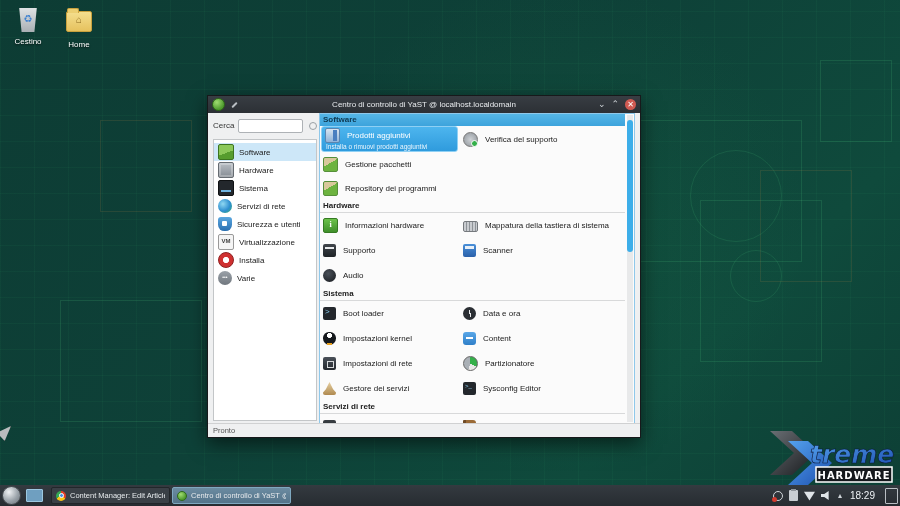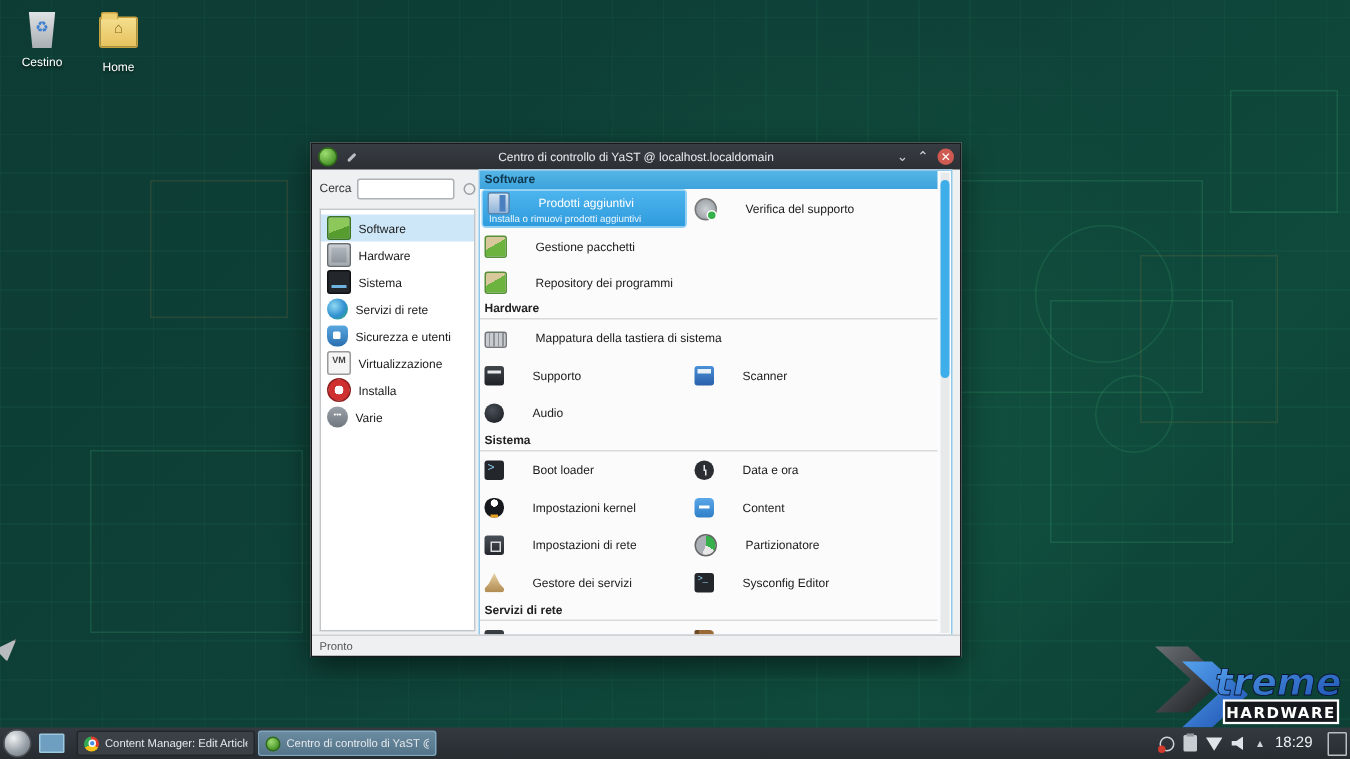--- a/index.html
+++ b/index.html
@@ -60,21 +60,21 @@
   
   .main{position:absolute;left:111px;top:0px;right:5px;bottom:0px;border:1px solid #8fc8ea;
     background:#fbfbfb;overflow:hidden;}
   .scrollbar{position:absolute;top:1px;bottom:1px;right:1px;width:6px;background:#e8e9ea;}
   .thumb{position:absolute;top:5px;right:0;left:0;height:132px;background:#3daee9;border-radius:3px;}
   .sections{position:absolute;inset:0 9px 0 0;}
   .sec-h{height:12px;line-height:12px;font-size:8px;font-weight:bold;color:#222;
     border-bottom:1px solid #d8d9da;padding-left:3px;}
   .sec-h.hl{background:linear-gradient(#55b6e6,#3da3dc);color:#0e3850;border-bottom:none;}
   .srow{display:grid;grid-template-columns:140px 1fr;align-items:center;}
-  .cell{display:flex;align-items:center;gap:19px;padding-left:3px;height:100%;box-sizing:border-box;}
+  .cell{display:flex;align-items:center;gap:7px;padding-left:3px;height:100%;box-sizing:border-box;}
   .cell .cl{font-size:8px;color:#1a1a1a;white-space:nowrap;}
   .cell.sel{background:linear-gradient(#4db5ee,#2f9bdd);border:1px solid #8fd0f4;border-radius:3px;
     margin:1px 2px 1px 1px;flex-wrap:wrap;align-content:center;row-gap:0;}
   .cell.sel .cl{color:#fff;}
   .cell.sel .sub{flex-basis:100%;font-size:6.5px;color:#eaf6fd;padding-left:1px;line-height:7px;}
   .mi{width:13px;height:13px;flex:0 0 13px;position:relative;border-radius:2px;}
   
   .ic-software{background:linear-gradient(160deg,#8cc85a 0 55%,#569c2e 55%);border:1px solid #3c7420;}
   .ic-hardware{background:linear-gradient(#b8bec4,#868d94);border:1px solid #666c72;box-shadow:inset 0 0 0 2px rgba(255,255,255,.25);}
   .ic-system{background:#23272c;border:1px solid #0f1113;}
@@ -255,20 +255,24 @@
           <div class="srow" style="height: 24px;">
             <div class="cell">
               <span class="mi ic-repo"></span>
               <span class="cl">Repository dei programmi</span>
             </div>
             <div></div>
           </div>
           <div class="sec-h">Hardware</div>
           <div class="srow" style="height: 25px;">
             <div class="cell">
+              <span class="mi ic-hwinfo"></span>
+              <span class="cl">Informazioni hardware</span>
+            </div>
+            <div class="cell">
               <span class="mi ic-keyboard"></span>
               <span class="cl">Mappatura della tastiera di sistema</span>
             </div>
           </div>
           <div class="srow" style="height: 25px;">
             <div class="cell">
               <span class="mi ic-printer"></span>
               <span class="cl">Supporto</span>
             </div>
             <div class="cell">

